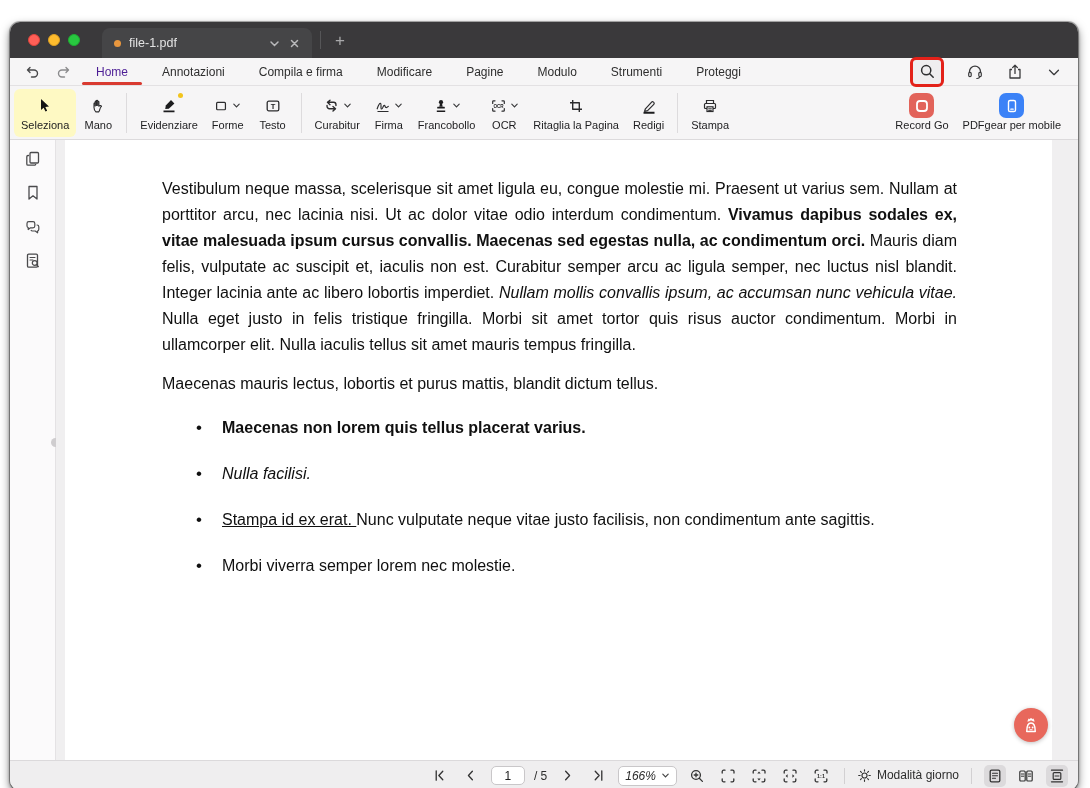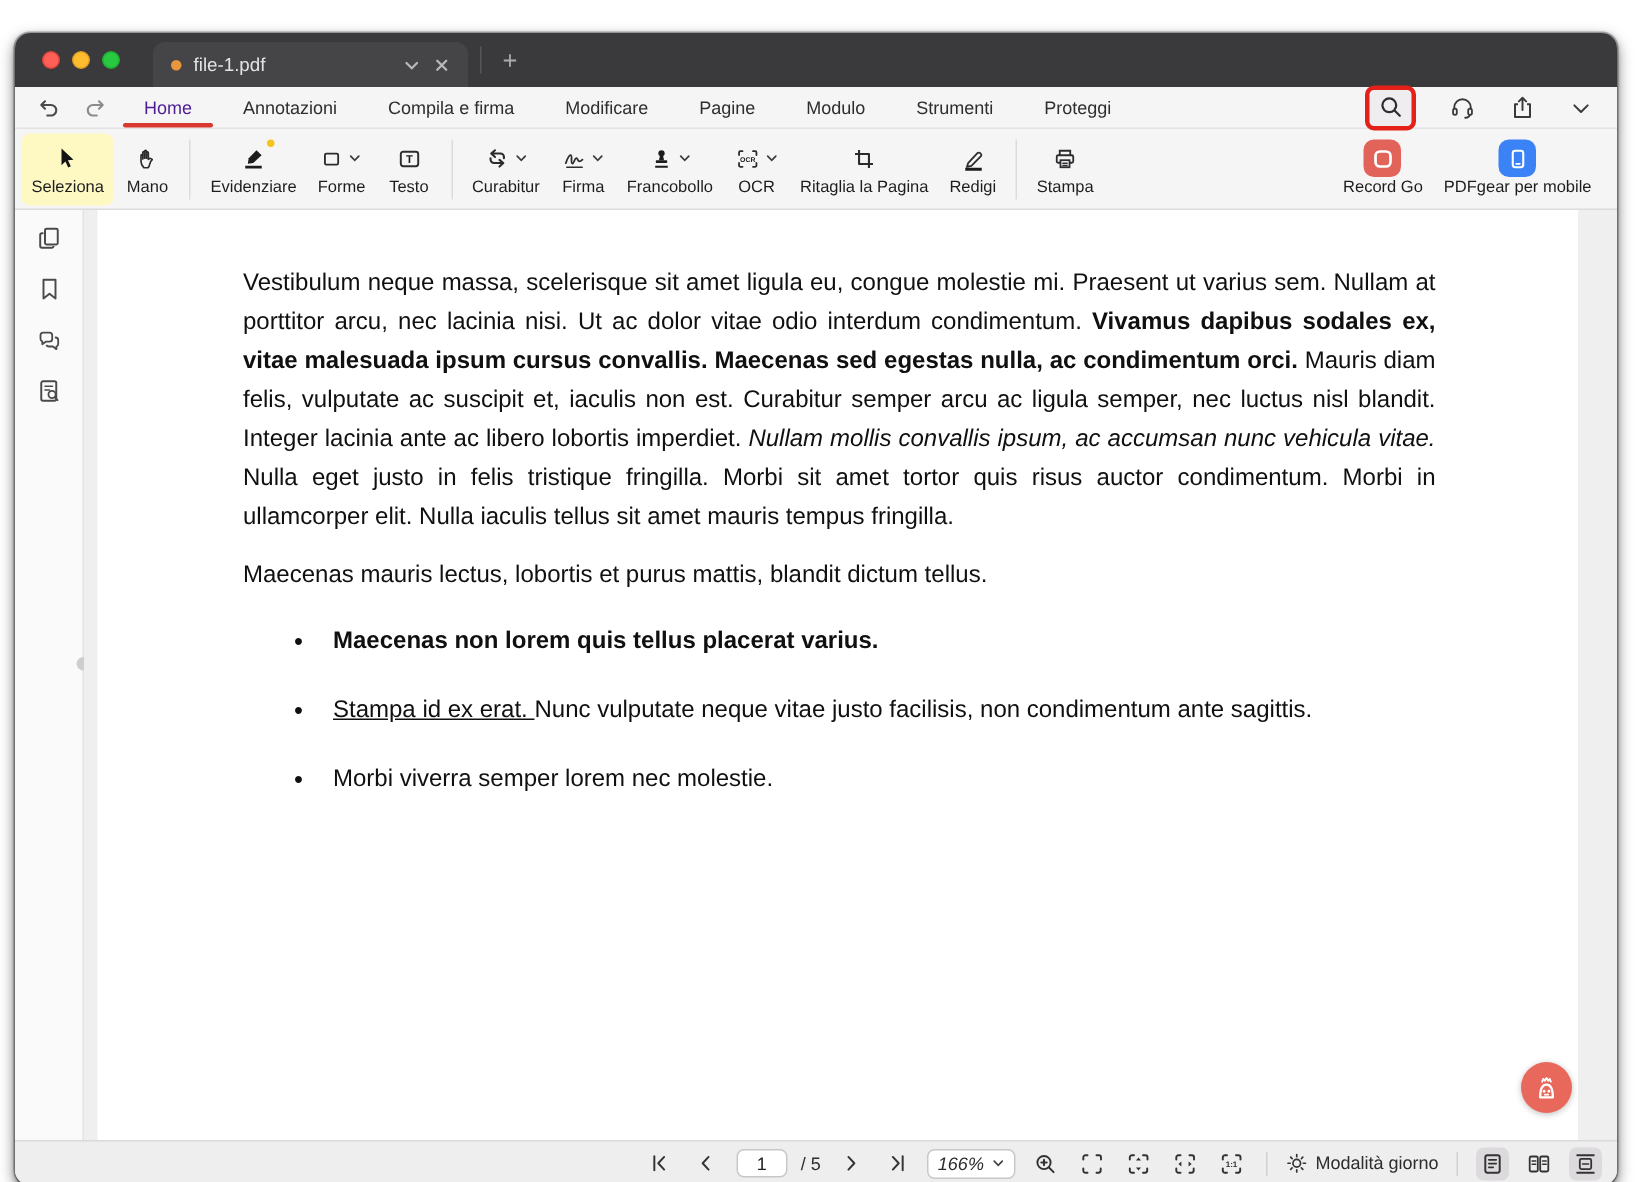--- a/index.html
+++ b/index.html
@@ -346,20 +346,21 @@
       </span>
       <span class="side-handle"></span>
     </div>
 
     <div class="docarea">
       <div class="page">
         <p class="doc-text p-just p1"><span>Vestibulum neque massa, scelerisque sit amet ligula eu, congue molestie mi. Praesent ut varius sem. Nullam at porttitor arcu, nec lacinia nisi. Ut ac dolor vitae odio interdum condimentum. </span><span class="b">Vivamus dapibus sodales ex, vitae malesuada ipsum cursus convallis. Maecenas sed egestas nulla, ac condimentum orci.</span><span> Mauris diam felis, vulputate ac suscipit et, iaculis non est. Curabitur semper arcu ac ligula semper, nec luctus nisl blandit. Integer lacinia ante ac libero lobortis imperdiet. </span><span class="i">Nullam mollis convallis ipsum, ac accumsan nunc vehicula vitae.</span><span> Nulla eget justo in felis tristique fringilla. Morbi sit amet tortor quis risus auctor condimentum. Morbi in ullamcorper elit. Nulla iaculis tellus sit amet mauris tempus fringilla.</span></p>
         <p class="doc-text p2">Maecenas mauris lectus, lobortis et purus mattis, blandit dictum tellus.</p>
         <ul class="bullets doc-text">
           <li><span class="b">Maecenas non lorem quis tellus placerat varius.</span></li>
+          <li><span class="i">Nulla facilisi.</span></li>
           <li><span class="u">Stampa id ex erat. </span><span>Nunc vulputate neque vitae justo facilisis, non condimentum ante sagittis.</span></li>
           <li><span>Morbi viverra semper lorem nec molestie.</span></li>
         </ul>
       </div>
       <button class="robot-btn">
         <svg width="20" height="20" viewBox="0 0 16 16">
           <path d="M5.7 4.9 L6.3 3.4 L7.1 4.4 L8 2.9 L8.9 4.4 L9.7 3.4 L10.3 4.9" fill="none" stroke="#fff" stroke-width="1" stroke-linejoin="round" stroke-linecap="round"></path>
           <path d="M4.6 13.2 C4.6 9.2 5.4 6.4 8 6.4 C10.6 6.4 11.4 9.2 11.4 13.2 Z" fill="none" stroke="#fff" stroke-width="1.2" stroke-linejoin="round"></path>
           <circle cx="6.7" cy="10" r="0.75" fill="#fff"></circle>
               <circle cx="9.3" cy="10" r="0.75" fill="#fff"></circle>

